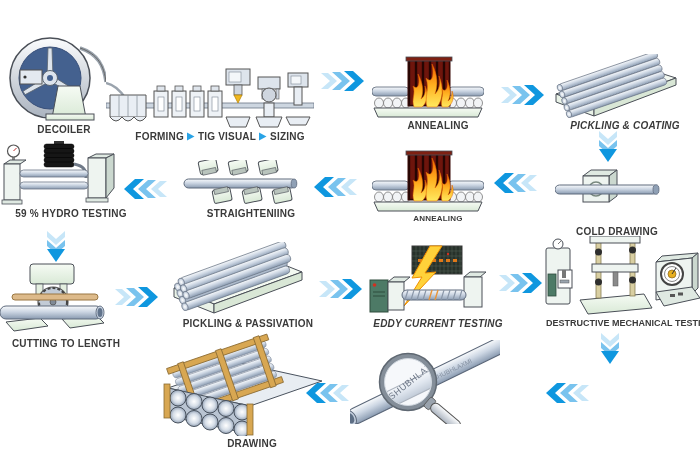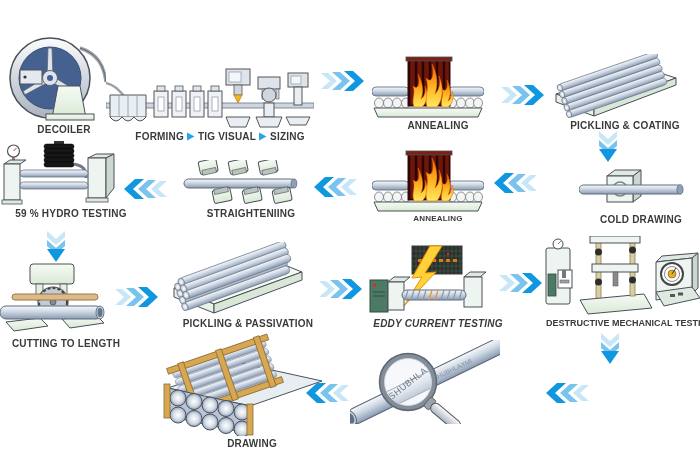--- a/index.html
+++ b/index.html
@@ -160,21 +160,21 @@
       <polygon points="2,52 110,52 106,61 6,61" fill="url(#gGreen)" stroke="#4a4f57" stroke-width="1"></polygon>
       <path d="M42,51 C39,43 44,38 41,30 C47,35 48,26 46,18 C51,27 52,36 49,43 C53,40 54,35 53,30 C57,38 55,47 50,51 Z" fill="url(#gFlame)" stroke="#e06000" stroke-width="0.5"></path>
       <path d="M55,51 C52,41 58,34 54,22 C61,29 62,17 60,8 C66,19 66,30 63,38 C67,34 69,27 67,20 C72,31 71,44 65,51 Z" fill="url(#gFlame)" stroke="#e06000" stroke-width="0.5"></path>
       <path d="M70,51 C68,44 72,40 70,33 C75,37 76,30 75,24 C79,32 79,40 76,45 C79,43 80,39 80,35 C83,42 80,48 76,51 Z" fill="url(#gFlame)" stroke="#e06000" stroke-width="0.5"></path>
     </svg>
     <div class="label">
         <span>ANNEALING</span>
       </div>
   </div>
 
-  <div class="station" style="left:550px;top:54px;width:130px;">
+  <div class="station" style="left:550px;top:54px;width:130px;font-style:italic;">
     <svg width="130" height="64" viewBox="0 0 130 64">
       <polygon points="6,40 88,12 126,24 44,54" fill="#f3f9f1" stroke="#4a4f57" stroke-width="1"></polygon>
       <polygon points="6,40 44,54 44,62 6,48" fill="#e9f2e7" stroke="#4a4f57" stroke-width="1"></polygon>
       <polygon points="44,54 126,24 126,31 44,62" fill="#d9e7d6" stroke="#4a4f57" stroke-width="1"></polygon>
       <g transform="rotate(-19 66 34)">
         <g fill="url(#gTube)" stroke="#6b7686" stroke-width="0.7">
           <rect x="12" y="12" width="104" height="7" rx="3.5"></rect>
             <rect x="12" y="19" width="104" height="7" rx="3.5"></rect>
           <rect x="12" y="26" width="104" height="7" rx="3.5"></rect>
             <rect x="12" y="33" width="104" height="7" rx="3.5"></rect>
@@ -187,21 +187,21 @@
             <ellipse cx="13" cy="36.5" rx="2.6" ry="3.5"></ellipse>
           <ellipse cx="13" cy="43.5" rx="2.6" ry="3.5"></ellipse>
         </g>
       </g>
     </svg>
     <div class="label">
         <span>PICKLING &amp; COATING</span>
       </div>
   </div>
 
-  <div class="station" style="left:576px;top:168px;width:110px;">
+  <div class="station" style="left:552px;top:168px;width:110px;gap:12px;">
     <svg width="105" height="44" viewBox="0 0 105 44">
       <polygon points="28,8 36,2 62,2 54,8" fill="#dfe9e2" stroke="#4a4f57" stroke-width="1"></polygon>
       <polygon points="54,8 62,2 62,28 54,34" fill="#cbd8cf" stroke="#4a4f57" stroke-width="1"></polygon>
       <rect x="28" y="8" width="26" height="26" fill="#eef4f0" stroke="#4a4f57" stroke-width="1"></rect>
       <circle cx="41" cy="21" r="7" fill="#f7faf8" stroke="#78887e" stroke-width="1.5"></circle>
       <circle cx="41" cy="21" r="3" fill="#cbd8cf" stroke="#78887e" stroke-width="0.8"></circle>
       <rect x="0" y="17" width="103" height="9" rx="4.5" fill="url(#gTube)" stroke="#5f6b7d" stroke-width="1"></rect>
       <ellipse cx="101" cy="21.5" rx="3" ry="4.8" fill="#8fa0b5" stroke="#5f6b7d" stroke-width="0.8"></ellipse>
     </svg>
     <div class="label">

